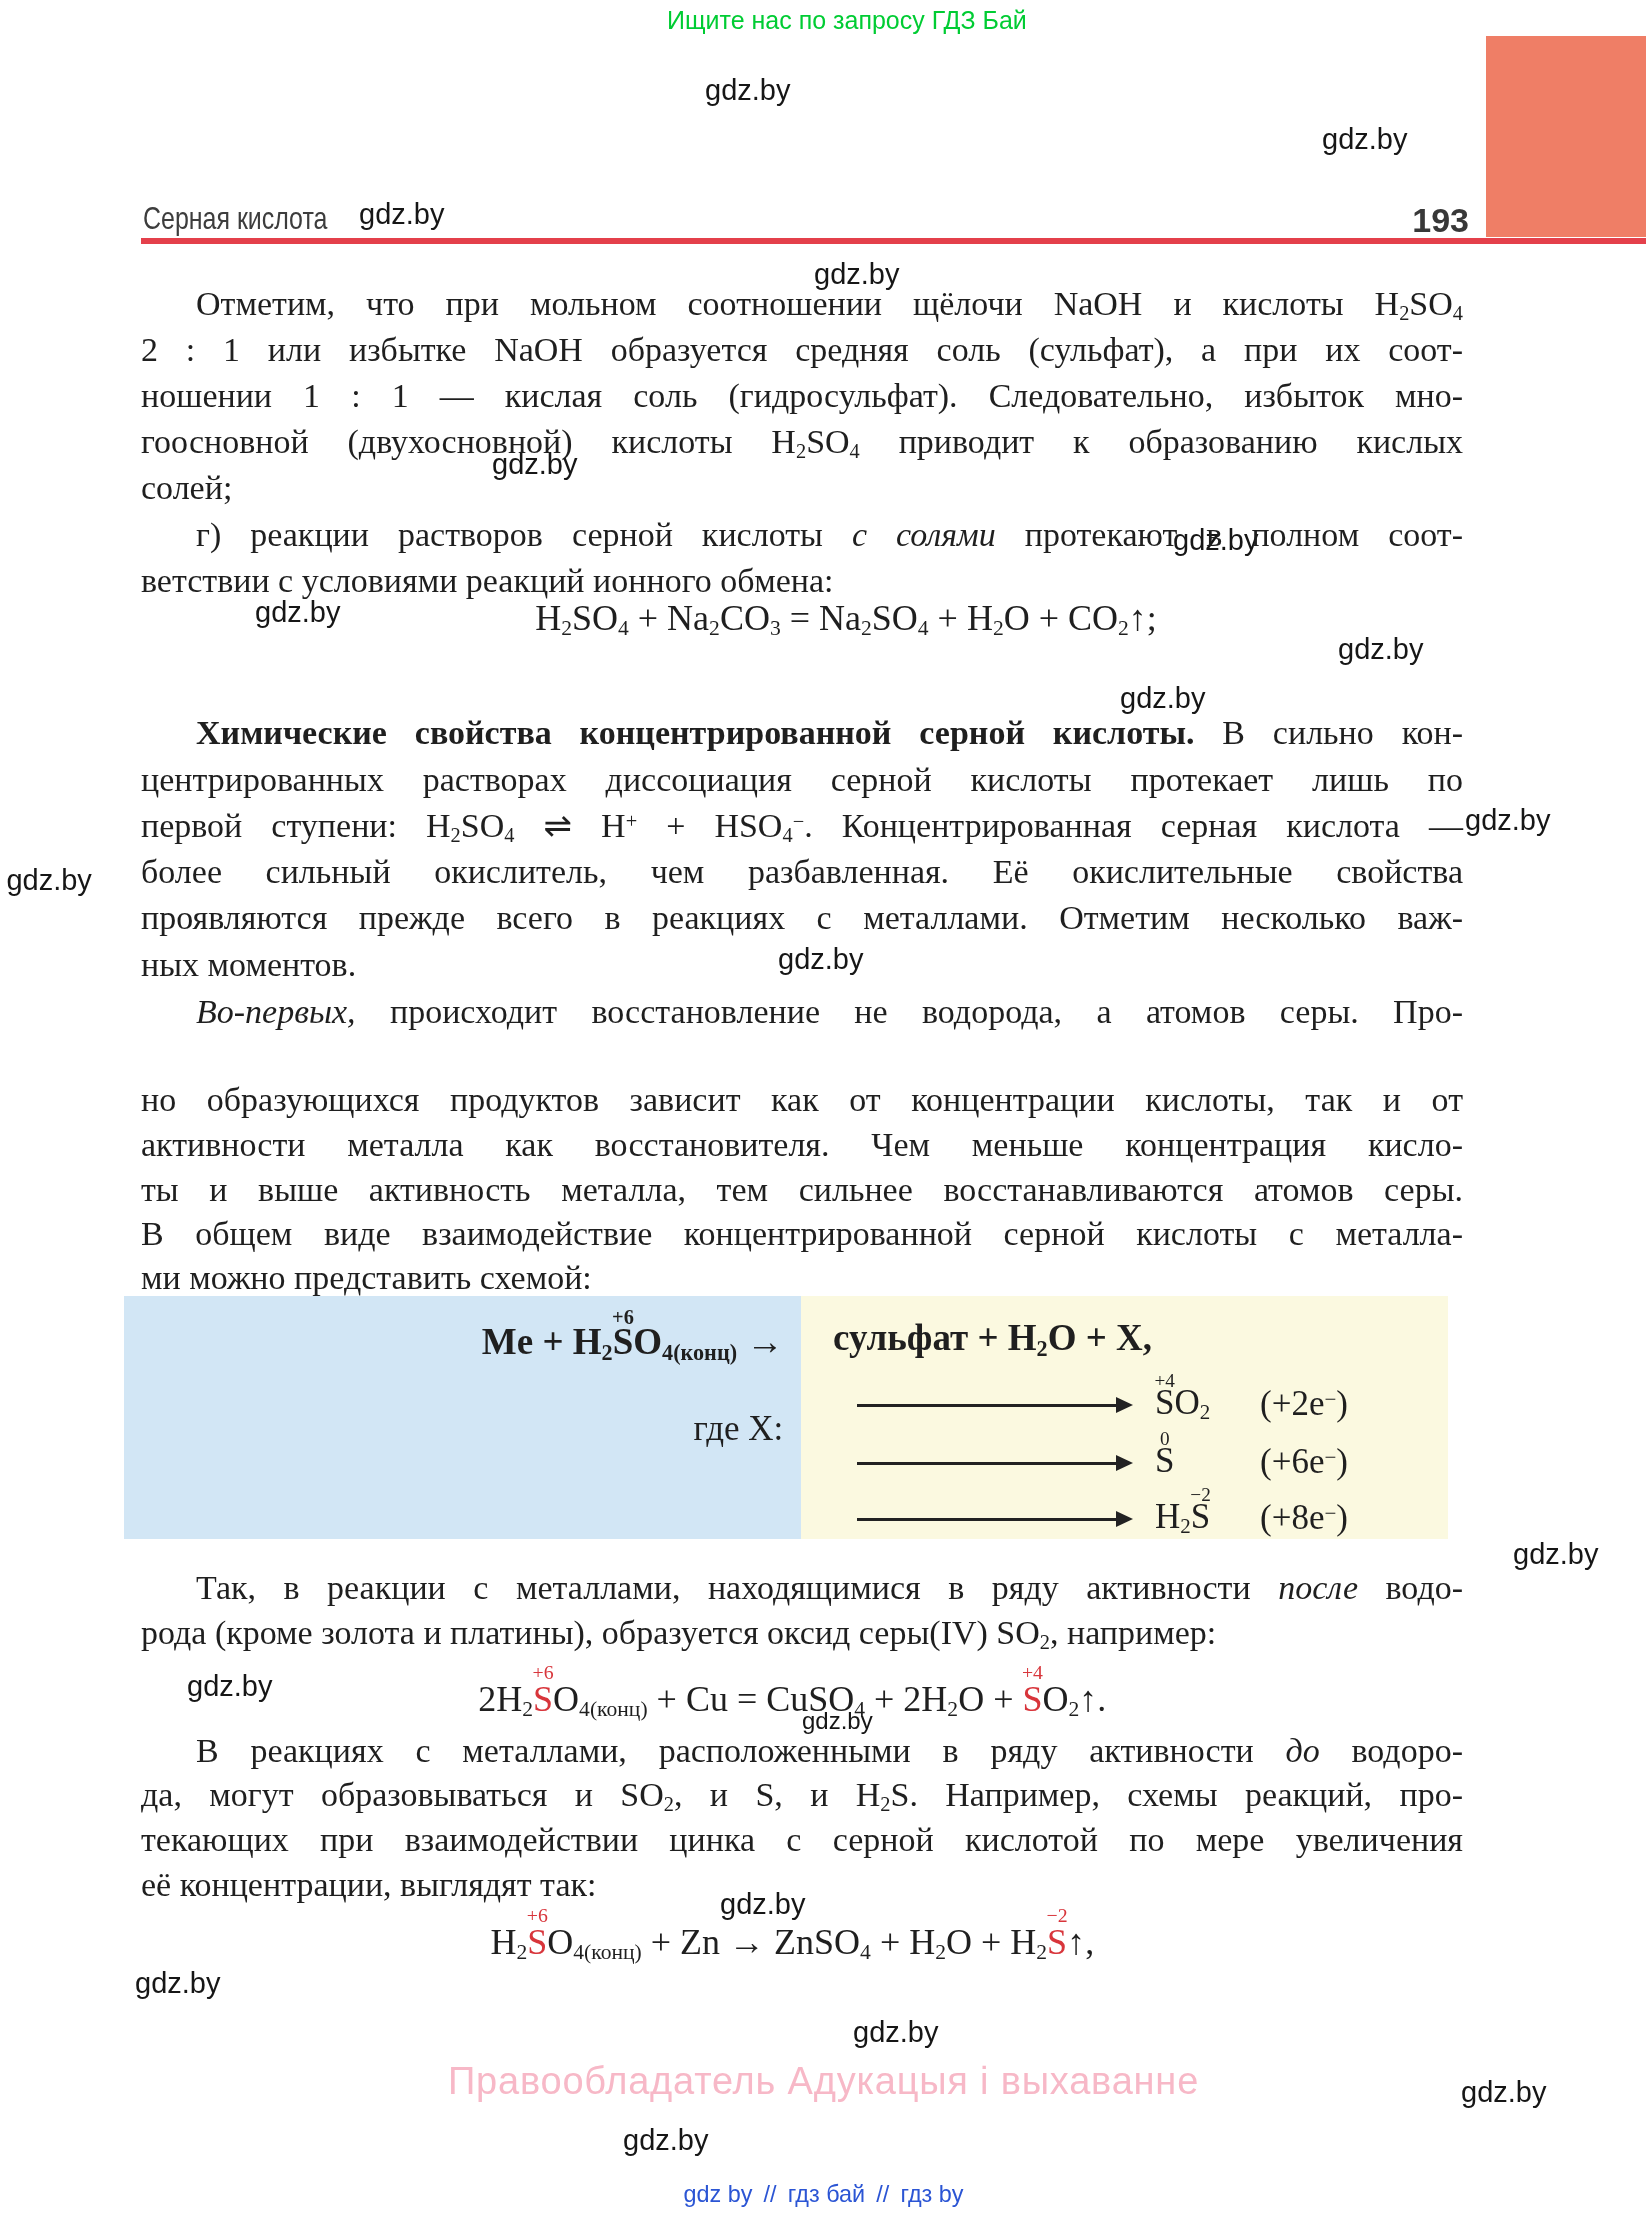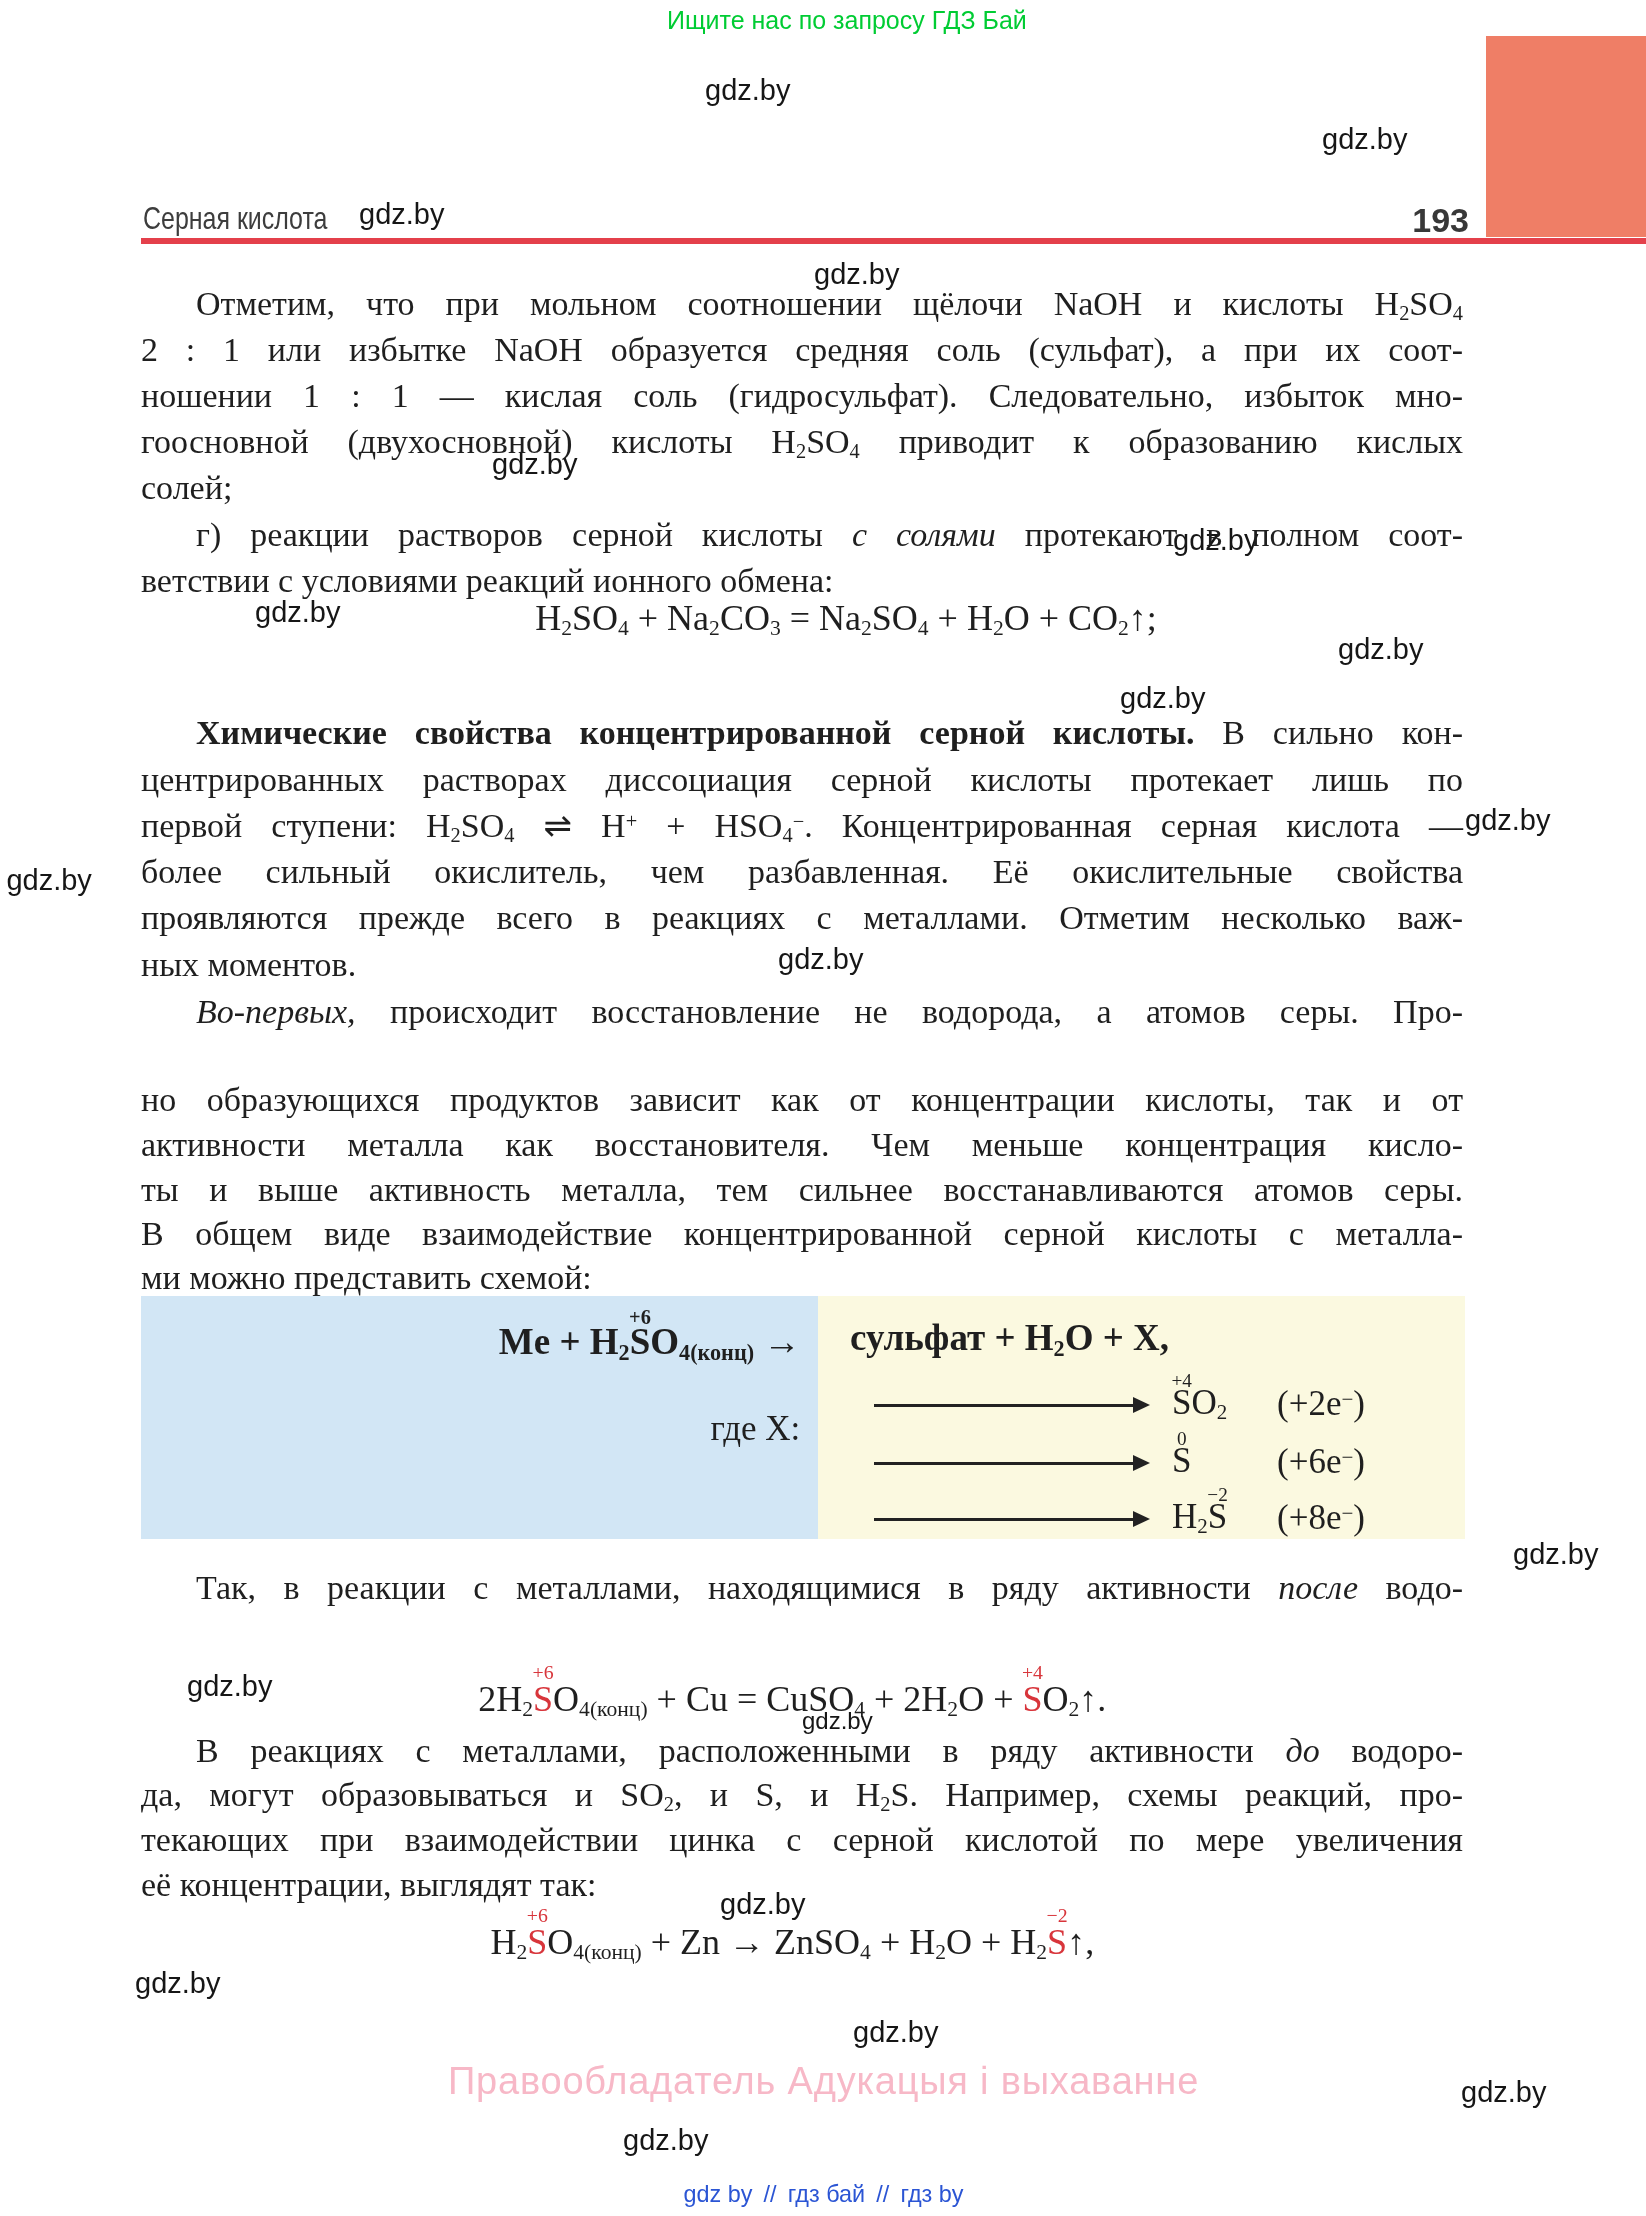--- a/index.html
+++ b/index.html
@@ -34,21 +34,21 @@
   .ox .st{position:absolute;top:-0.62em;left:50%;transform:translateX(-50%);
           font-size:.55em;line-height:1;letter-spacing:0;}
 
   
   .eq{position:absolute;left:141px;width:1322px;text-align:center;text-align-last:center;
       font:36px/48px "Liberation Serif",serif;color:#1f1f1f;}
   .eq-r{transform:translateX(44px);}
   .eq-l{transform:translateX(-9.7px);}
 
   
-  .scheme{position:absolute;left:141px;top:1296px;width:1324px;height:231px;}
+  .scheme{position:absolute;left:124px;top:1296px;width:1324px;height:231px;}
   .sch-left{position:absolute;left:0;top:0;width:677px;height:243px;background:#d2e6f5;}
   .sch-right{position:absolute;left:677px;top:0;width:647px;height:243px;background:#fbf9e0;}
   .s-line1{position:absolute;right:17.7px;top:24px;font:bold 37px "Liberation Serif",serif;white-space:nowrap;}
   .s-line2{position:absolute;right:17.7px;top:113px;font:35px "Liberation Serif",serif;white-space:nowrap;}
   .s-title{position:absolute;left:32px;top:20px;font:bold 37px "Liberation Serif",serif;white-space:nowrap;}
   .s-row{position:absolute;left:32px;height:0;width:100%;}
   .s-arrow{position:absolute;left:24px;top:-1.6px;width:260px;height:2.4px;background:#222;}
   .s-arrow:after{content:"";position:absolute;right:-16px;top:-7.3px;border-left:17px solid #222;
                  border-top:8px solid transparent;border-bottom:8px solid transparent;}
   .s-species{position:absolute;left:322px;top:-22.6px;font:35px "Liberation Serif",serif;white-space:nowrap;}
@@ -143,20 +143,21 @@
       </div>
       <div class="s-row" style="top:224px">
         <div class="s-arrow"></div>
         <div class="s-species">H<sub>2</sub><span class="ox"><span class="st">−2</span>S</span></div>
         <div class="s-el">(+8e<sup>−</sup>)</div>
       </div>
     </div>
   </div>
 
   <div class="ln ind" style="top:1566px">Так, в реакции с металлами, находящимися в ряду активности <em>после</em> водо-</div>
+  <div class="ln pl" style="top:1611px">рода (кроме золота и платины), образуется оксид серы(IV) SO<sub>2</sub>, например:</div>
 
   <div class="eq eq-l" style="top:1675px">2H<sub>2</sub><span class="red"><span class="ox"><span class="st">+6</span>S</span></span>O<sub>4(конц)</sub> + Cu = CuSO<sub>4</sub> + 2H<sub>2</sub>O + <span class="red"><span class="ox"><span class="st">+4</span>S</span></span>O<sub>2</sub>↑.</div>
 
   <div class="ln ind" style="top:1729px">В реакциях с металлами, расположенными в ряду активности <em>до</em> водоро-</div>
   <div class="ln" style="top:1773px">да, могут образовываться и SO<sub>2</sub>, и S, и H<sub>2</sub>S. Например, схемы реакций, про-</div>
   <div class="ln" style="top:1818px">текающих при взаимодействии цинка с серной кислотой по мере увеличения</div>
   <div class="ln pl" style="top:1863px">её концентрации, выглядят так:</div>
 
   <div class="eq eq-l" style="top:1918px">H<sub>2</sub><span class="red"><span class="ox"><span class="st">+6</span>S</span></span>O<sub>4(конц)</sub> + Zn → ZnSO<sub>4</sub> + H<sub>2</sub>O + H<sub>2</sub><span class="red"><span class="ox"><span class="st">−2</span>S</span></span>↑,</div>
 

